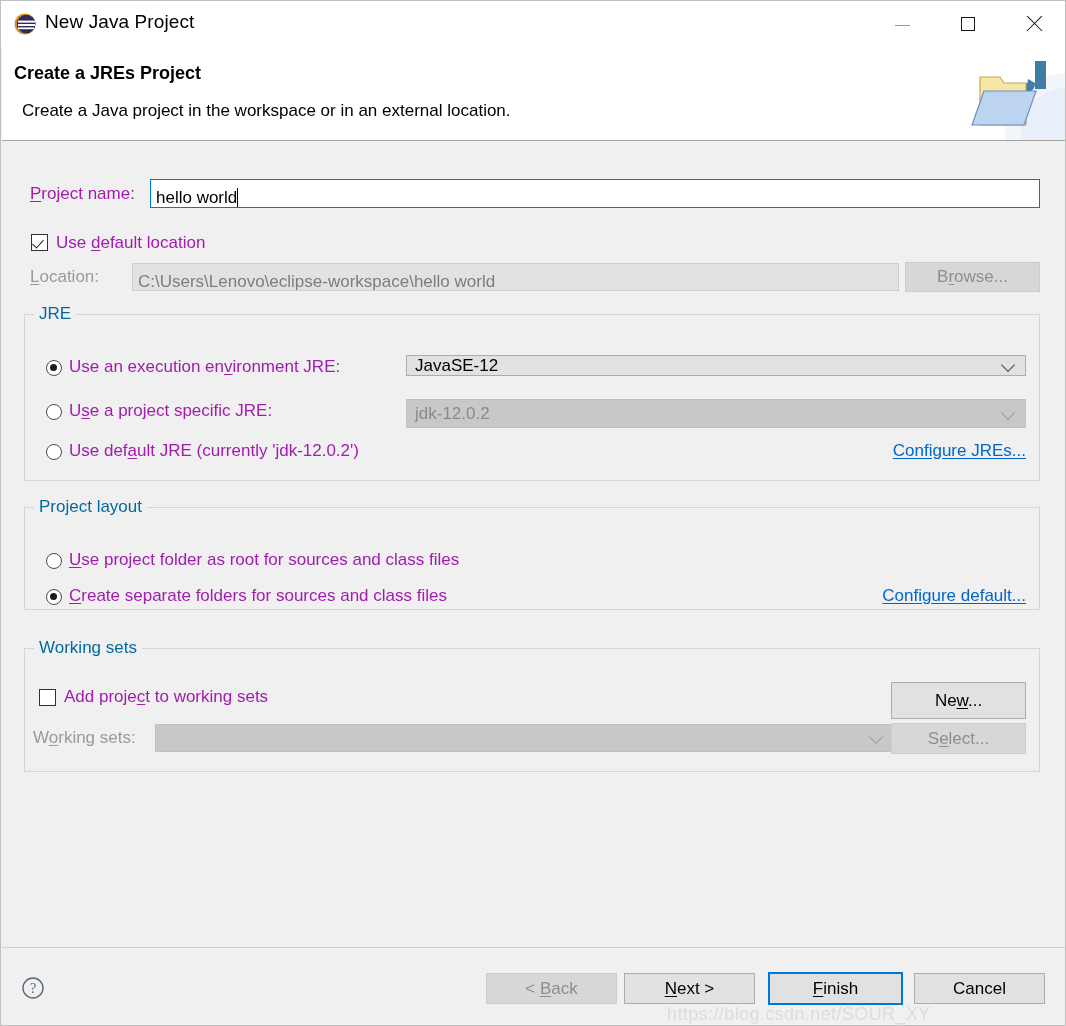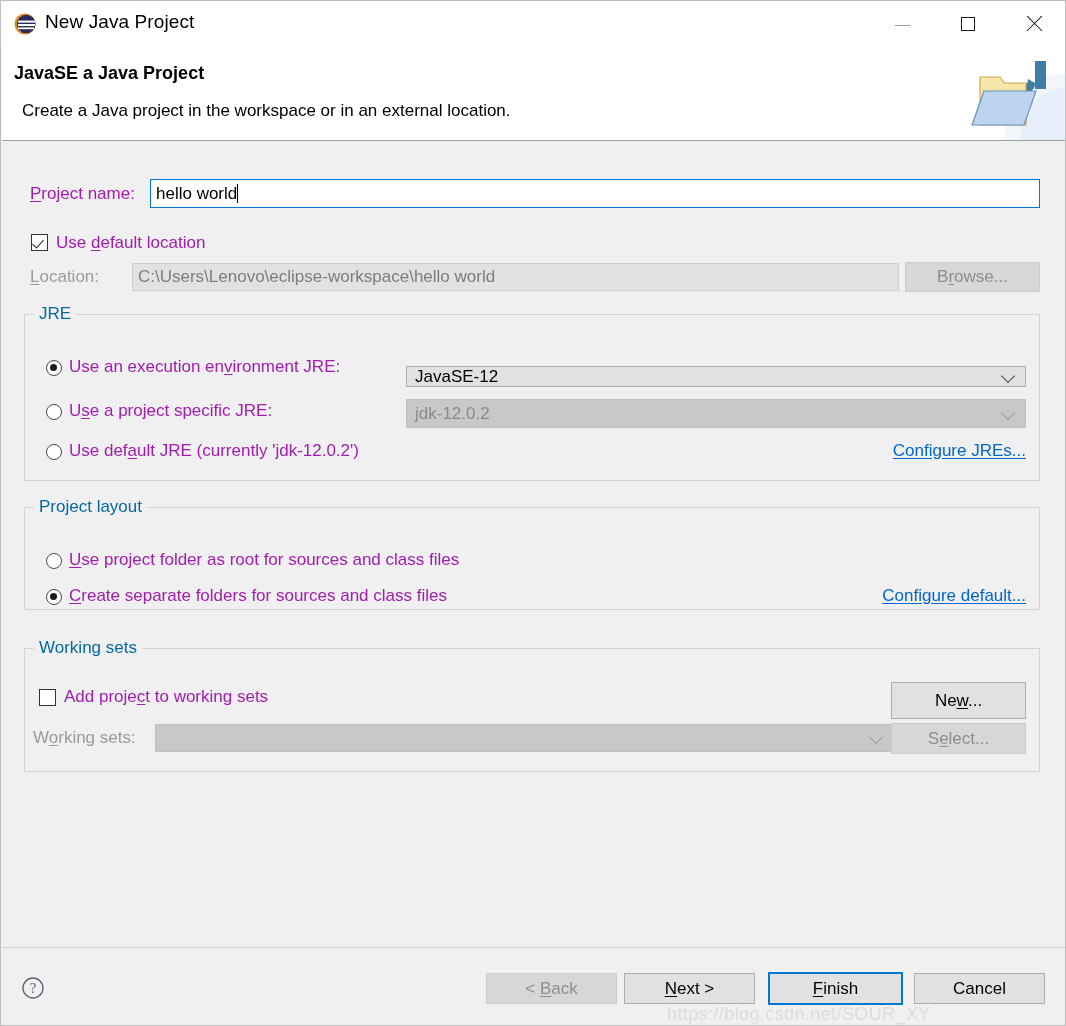--- a/index.html
+++ b/index.html
@@ -138,21 +138,20 @@
   
   .text-input {
     position: absolute;
     box-sizing: border-box;
     background: #ffffff;
     border: 1px solid #0078d7;
     font-size: 17px;
     color: #000000;
     padding: 8px 5px;
     display: flex;
-    align-items: center;
     white-space: nowrap;
     overflow: hidden;
   }
   .text-input.disabled {
     background: #e2e2e2;
     border: 1px solid #cfcfcf;
     color: #7d7d7d;
   }
   .caret {
     display: inline-block;
@@ -323,21 +322,21 @@
       <div class="win-btn">
           <span class="glyph-max"></span>
         </div>
       <div class="win-btn">
           <span class="glyph-close"></span>
         </div>
     </div>
   </div>
 
   <div class="header">
-    <div class="header-title">JavaSE a Java Project</div>
+    <div class="header-title">Create a JREs Project</div>
     <div class="header-desc">Create a Java project in the workspace or in an external location.</div>
     <div class="header-art">
       <svg width="180" height="93" viewBox="0 0 180 93">
         <path d="M120 93 C118 55 140 30 180 26 L180 93 Z" fill="#f2f6fb"></path>
         <path d="M136 93 C134 62 152 44 180 40 L180 93 Z" fill="#e8effa"></path>
         <rect x="150" y="14" width="11" height="28" fill="#3f7ca6"></rect>
         <path d="M150 36 q0 10 -12 10 l0 -8 q5 0 5 -6 z" fill="#3f7ca6"></path>
         <path d="M95 30 l20 0 l4 6 l22 0 l0 42 l-46 0 z" fill="#f6e6a8" stroke="#c9a84c" stroke-width="1.2"></path>
         <path d="M99 44 l52 0 l-12 34 l-52 0 z" fill="#bcd4f0" stroke="#6b8fc0" stroke-width="1.2"></path>
       </svg>
@@ -361,21 +360,21 @@
     </div>
     <div class="btn disabled" style="left:903px; top:121px; width:135px; height:30px;">
       <span>B<span class="u">r</span>owse...</span>
     </div>
 
     <div class="group" style="left:22px; top:173px; width:1016px; height:167px;">
       <div class="group-title">JRE</div>
 
       <div class="rb on" style="left:21px; top:45px;"></div>
       <div class="row-label" style="left:44px; top:42px;">Use an execution en<span class="u">v</span>ironment JRE:</div>
-      <div class="combo" style="left:381px; top:51px; width:620px; height:21px;">
+      <div class="combo" style="left:381px; top:40px; width:620px; height:21px;">
         <span>JavaSE-12</span>
         <span class="chev"></span>
       </div>
 
       <div class="rb" style="left:21px; top:89px;"></div>
       <div class="row-label" style="left:44px; top:86px;">U<span class="u">s</span>e a project specific JRE:</div>
       <div class="combo disabled" style="left:381px; top:84px; width:620px; height:29px;">
         <span>jdk-12.0.2</span>
         <span class="chev"></span>
       </div>

